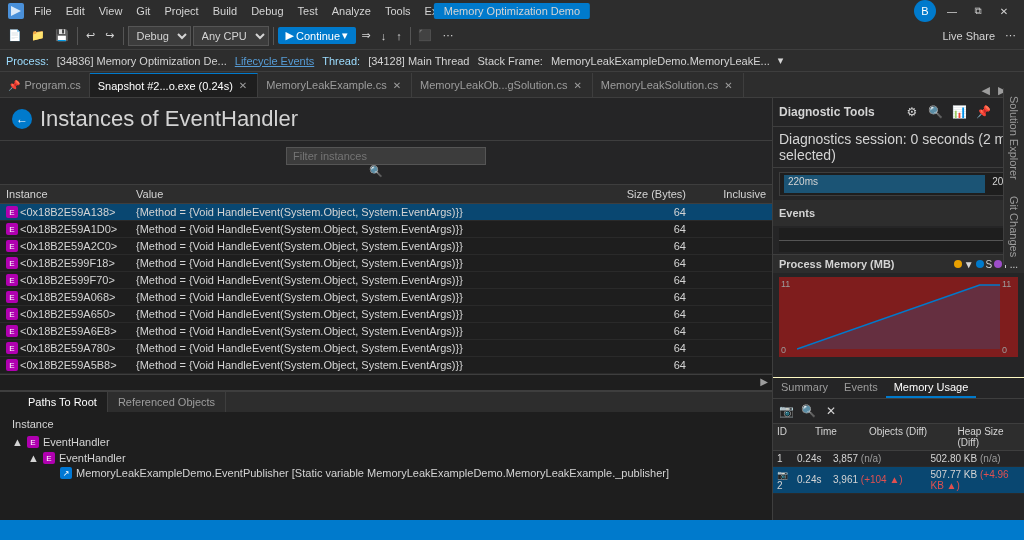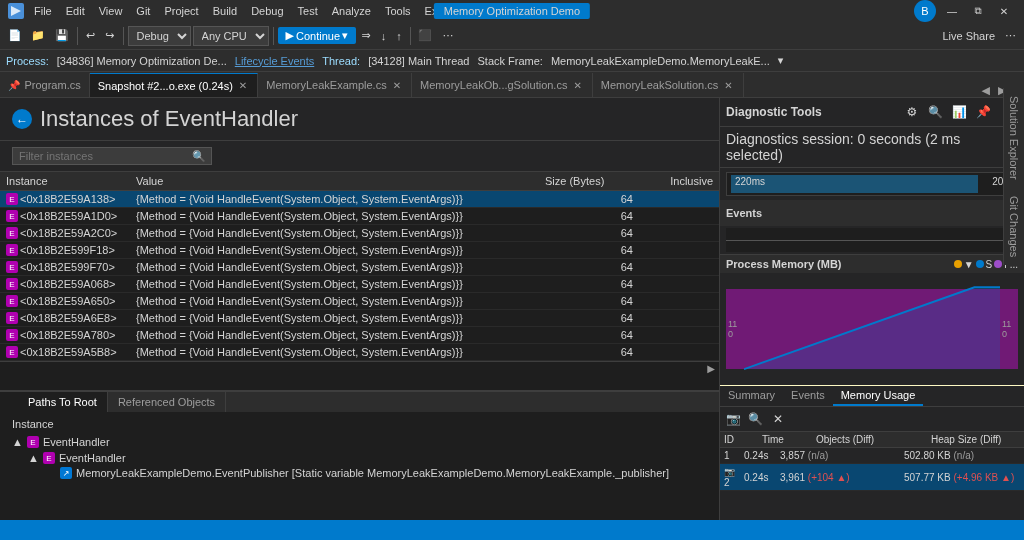--- a/index.html
+++ b/index.html
@@ -41,31 +41,31 @@
     
     
     #left-panel { flex: 1; display: flex; flex-direction: column; background: #1e1e1e; min-width: 0; }
     
     
     #instances-header { background: #252526; padding: 8px 12px; display: flex; align-items: center; gap: 8px; border-bottom: 1px solid #3e3e3e; }
     .back-btn { width: 20px; height: 20px; background: #007acc; border-radius: 50%; display: flex; align-items: center; justify-content: center; color: white; font-size: 12px; cursor: pointer; }
     #instances-title { font-size: 22px; font-weight: 300; color: #d4d4d4; }
     
     
-    #filter-bar { padding: 6px 12px; display: flex; align-items: center; border-bottom: 1px solid #3e3e3e; background: #252526; }
+    #filter-bar { padding: 6px 12px; display: flex; align-items: center; border-bottom: 1px solid #3e3e3e; background: #252526; flex-direction: column; }
     #filter-input { background: #3c3c3c; border: 1px solid #555; color: #d4d4d4; padding: 2px 24px 2px 6px; font-size: 11px; width: 200px; outline: none; }
     .filter-search-icon { margin-left: -20px; color: #9d9d9d; font-size: 11px; }
     
     
     #instances-table { flex: 1; overflow-y: auto; }
     .table-header { display: flex; background: #2d2d2d; border-bottom: 1px solid #3e3e3e; position: sticky; top: 0; }
     .th { padding: 3px 6px; font-size: 11px; color: #d4d4d4; cursor: pointer; }
     .th.instance-col { width: 130px; flex-shrink: 0; }
     .th.value-col { flex: 1; }
-    .th.size-col { width: 100px; }
+    .th.size-col { width: 100px; text-align: right; }
     .th.inclusive-col { width: 80px; text-align: right; }
     .table-row { display: flex; align-items: center; border-bottom: 1px solid #2a2a2a; cursor: pointer; }
     .table-row.selected { background: #094771; }
     .td { padding: 2px 6px; font-size: 11px; overflow: hidden; text-overflow: ellipsis; white-space: nowrap; }
     .td.instance-col { width: 130px; flex-shrink: 0; display: flex; align-items: center; gap: 2px; }
     .td.value-col { flex: 1; }
     .td.size-col { width: 100px; text-align: right; }
     .td.inclusive-col { width: 80px; text-align: right; }
     .row-icon { width: 12px; height: 12px; background: #b000b0; border-radius: 2px; flex-shrink: 0; font-size: 8px; display: flex; align-items: center; justify-content: center; color: white; }
     
@@ -74,21 +74,21 @@
     #bottom-tabs { display: flex; background: #2d2d2d; }
     .bottom-tab { padding: 4px 10px; font-size: 11px; cursor: pointer; color: #9d9d9d; border-right: 1px solid #3e3e3e; }
     .bottom-tab.active { background: #1e1e1e; color: white; padding-left: 28px; }
     #bottom-content { padding: 6px 12px; background: #1e1e1e; }
     #bottom-content .instance-label { font-size: 11px; color: #d4d4d4; margin-bottom: 4px; }
     .tree-item { display: flex; align-items: center; gap: 4px; padding: 1px 0; font-size: 11px; }
     .tree-item .node-icon { width: 12px; height: 12px; background: #b000b0; border-radius: 2px; font-size: 8px; display: flex; align-items: center; justify-content: center; color: white; flex-shrink: 0; }
     .tree-item .node-icon3 { width: 12px; height: 12px; background: #0078d4; border-radius: 2px; font-size: 8px; display: flex; align-items: center; justify-content: center; color: white; flex-shrink: 0; }
     
     
-    #right-panel { width: 305px; flex-shrink: 0; background: #252526; border-left: 1px solid #3e3e3e; display: flex; flex-direction: column; }
+    #right-panel { width: 252px; flex-shrink: 0; background: #252526; border-left: 1px solid #3e3e3e; display: flex; flex-direction: column; }
     #diag-header { display: flex; align-items: center; padding: 4px 6px; border-bottom: 1px solid #3e3e3e; gap: 4px; }
     #diag-title { font-size: 12px; font-weight: bold; color: #d4d4d4; flex: 1; }
     .diag-icon-btn { width: 20px; height: 20px; display: flex; align-items: center; justify-content: center; cursor: pointer; color: #d4d4d4; font-size: 12px; }
     
     #diag-session { padding: 4px 6px; font-size: 14px; color: #d4d4d4; border-bottom: 1px solid #3e3e3e; }
     
     
     #timeline { height: 24px; margin: 4px 6px; background: #1e1e1e; border: 1px solid #3e3e3e; position: relative; overflow: hidden; }
     .timeline-bar { position: absolute; top: 2px; left: 4px; height: 18px; background: #1a6b9a; opacity: 0.7; }
     .timeline-label { position: absolute; top: 3px; left: 8px; font-size: 10px; color: #d4d4d4; }
@@ -101,21 +101,21 @@
     .events-play { font-size: 11px; cursor: pointer; }
     #events-chart { height: 24px; background: #1e1e1e; margin: 2px 6px; position: relative; }
     .events-line { position: absolute; top: 50%; left: 0; right: 0; height: 1px; background: #555; }
     
     
     #proc-mem-section { flex: 1; }
     #proc-mem-header { display: flex; align-items: center; padding: 3px 6px; background: #2d2d2d; gap: 2px; }
     .proc-mem-label { font-size: 11px; color: #d4d4d4; font-weight: bold; flex: 1; }
     .proc-legend { display: flex; align-items: center; gap: 2px; font-size: 10px; }
     .legend-dot { width: 8px; height: 8px; border-radius: 50%; }
-    #proc-mem-chart { margin: 16px 6px; background: #701a75; height: 80px; position: relative; display: flex; align-items: center; }
+    #proc-mem-chart { margin: 4px 6px; background: #7f1d1d; height: 80px; position: relative; display: flex; }
     .chart-y-left { display: flex; flex-direction: column; justify-content: space-between; padding: 2px 2px; font-size: 9px; color: #9d9d9d; width: 18px; }
     .chart-area { flex: 1; position: relative; overflow: hidden; }
     .chart-y-right { display: flex; flex-direction: column; justify-content: space-between; padding: 2px 2px; font-size: 9px; color: #9d9d9d; width: 18px; }
     
     
     #diag-bottom-tabs { display: flex; border-top: 1px solid #fef9c3; border-bottom: 1px solid #3e3e3e; }
     .diag-tab { padding: 3px 8px; font-size: 11px; cursor: pointer; color: #9d9d9d; }
     .diag-tab.active { color: white; border-bottom: 2px solid #007acc; }
     
     

